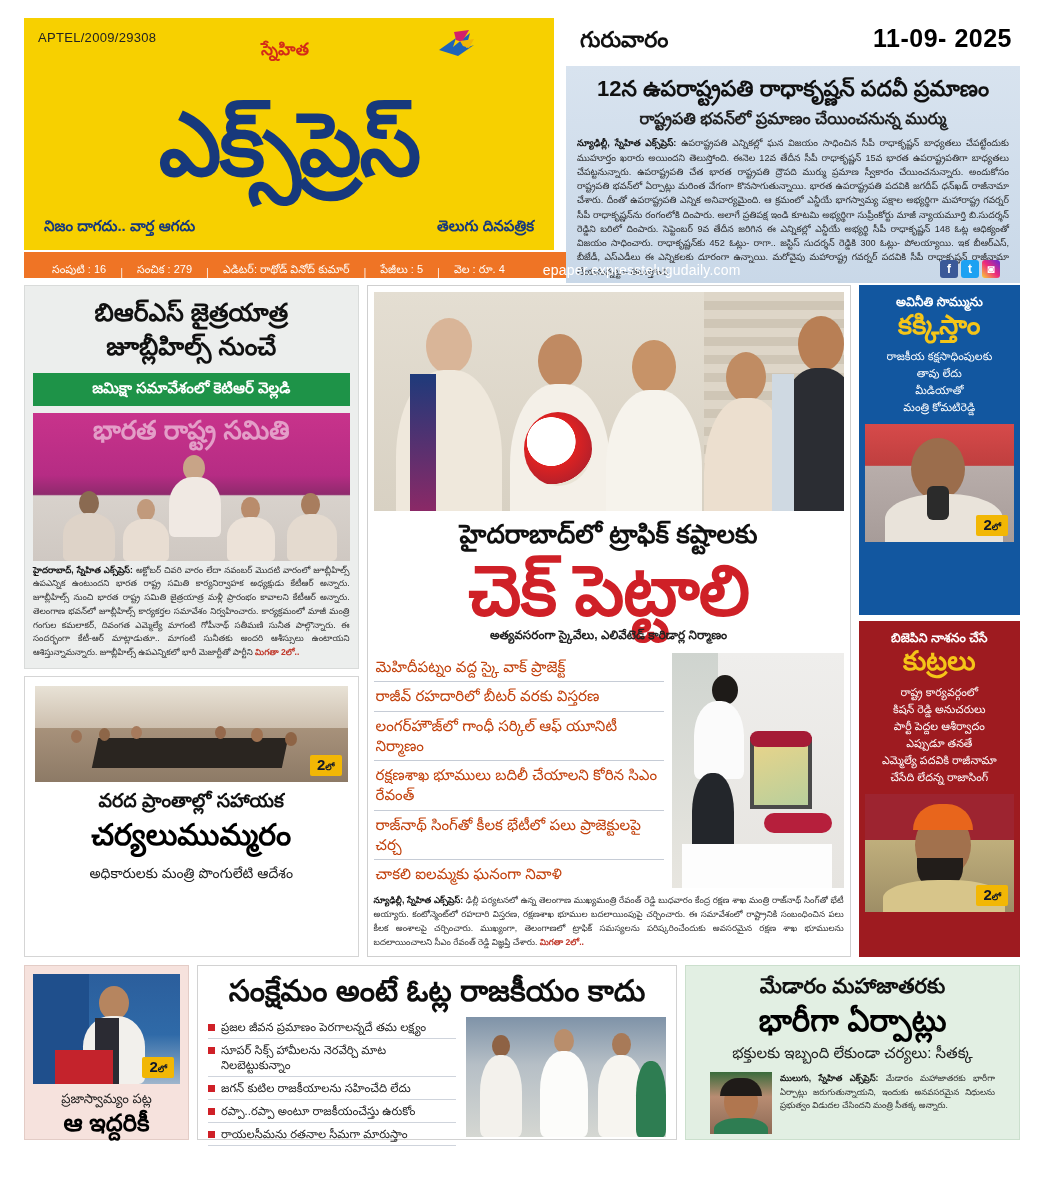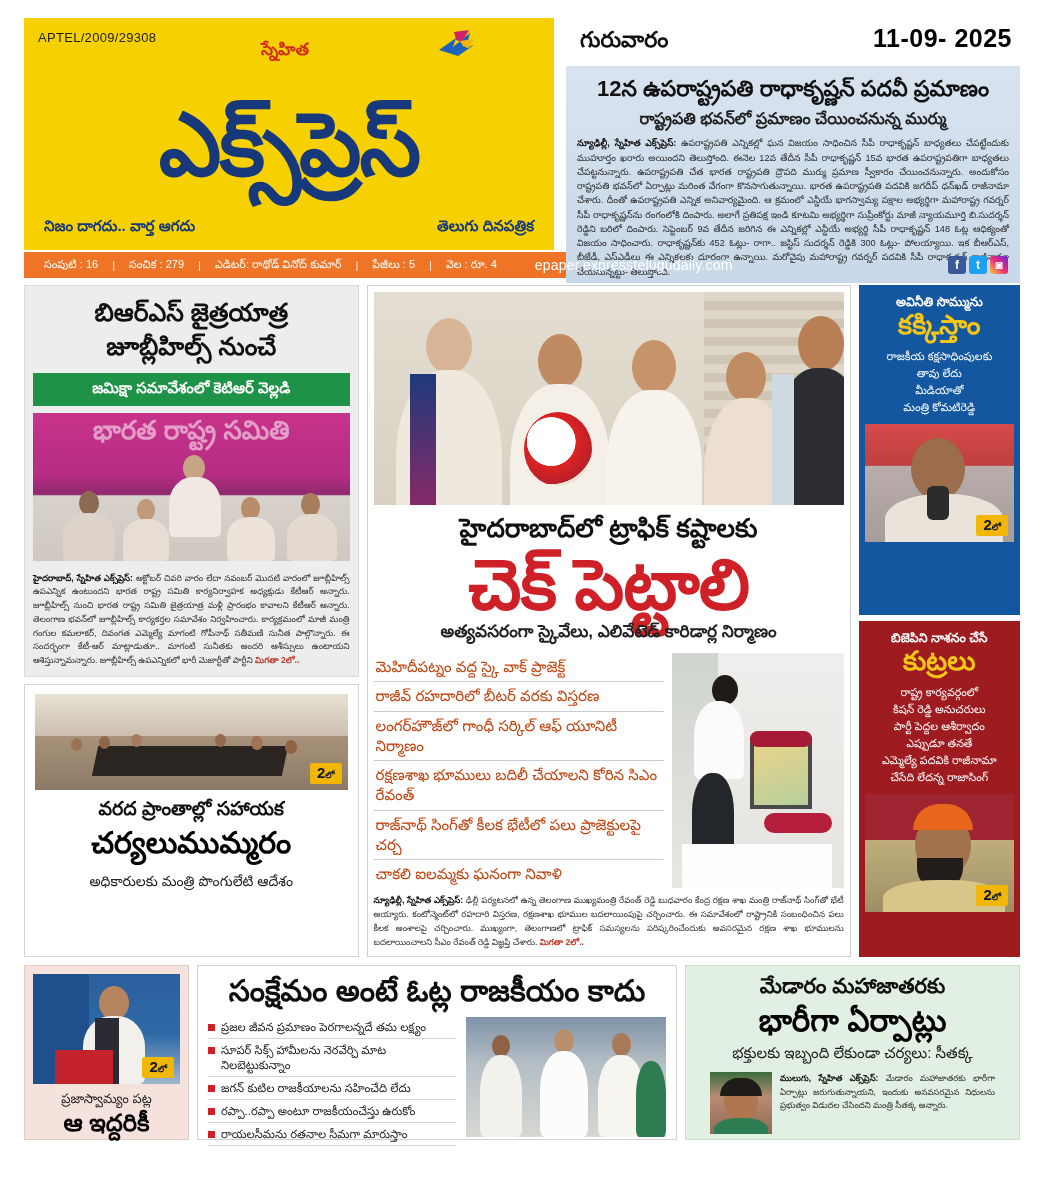--- a/index.html
+++ b/index.html
@@ -60,22 +60,22 @@
     margin-top:6px; line-height:1.3;
   }
   .lead-body {
     margin-top:7px; font-size:9.2px; line-height:1.55; color:#2a2a2a;
     text-align:justify; padding:0 3px;
   }
   .lead-body b { color:#111; }
 
   
   .infobar {
-    height:26px; background:#ef7425; display:flex; align-items:center;
-    color:#fff; font-size:11px; margin-top:2px; padding:0 6px;
+    height:26px; background:#ef7425; display:flex; align-items:flex-end;
+    color:#fff; font-size:11px; margin-top:2px; padding:0 14px;
   }
   .infobar .cell { padding:0 14px; white-space:nowrap; }
   .infobar .sep { opacity:.85; }
   .infobar .epaper {
     margin-left:24px; font-size:14px; color:#fff; letter-spacing:.2px;
   }
   .socials { margin-left:auto; display:flex; gap:3px; padding-right:6px; }
   .soc { width:18px; height:18px; border-radius:3px; display:flex; align-items:center;
          justify-content:center; font-size:12px; font-weight:bold; color:#fff; }
   .soc.fb { background:#3b5998; }
@@ -94,21 +94,21 @@
   .lt-sub {
     background:#1e9348; color:#fff; text-align:center; font-size:15px;
     font-weight:bold; padding:6px 4px; margin-top:9px;
   }
   .photo { background:#c9c2bd; position:relative; overflow:hidden; }
   .photo-brs { height:148px; margin-top:7px; }
   .brs-stage { position:absolute; inset:0;
     background:linear-gradient(180deg,#c8338b 0%,#b62c84 42%,#8f2a6d 55%,#d8d2cc 56%,#cfc8c2 100%); }
   .brs-banner { position:absolute; top:2px; left:0; right:0; height:52px;
     color:#f6d9ea; font-size:26px; font-weight:bold; text-align:center; opacity:.65; }
-  .lt-body { font-size:8.6px; line-height:1.6; color:#2e2e2e; text-align:justify; margin-top:11px; }
+  .lt-body { font-size:8.6px; line-height:1.6; color:#2e2e2e; text-align:justify; margin-top:3px; }
   .lt-body b { color:#111; }
   .cont { color:#c0392b; font-weight:bold; font-size:8.6px; }
 
   
   .lb-box { background:#fff; border:1px solid #d5d5d5; padding:9px 10px 10px; flex:1; }
   .lb-photo { height:96px; position:relative; overflow:hidden;
     background:linear-gradient(180deg,#cdbfae 0%,#a9937c 40%,#8d7a66 100%); }
   .badge2 {
     position:absolute; right:6px; bottom:6px; background:#f2b705; color:#0f172a;
     font-size:15px; font-weight:bold; padding:1px 7px 2px; border-radius:2px;
@@ -120,21 +120,21 @@
 
   
   .mid-box { border:1px solid #cfcfcf; padding:6px; height:100%; display:flex; flex-direction:column; }
   .mid-photo { height:272px; position:relative; overflow:hidden;
     background:linear-gradient(180deg,#e4ded2 0%,#d8d1c3 100%); }
   .mid-h1 { text-align:center; font-size:26px; font-weight:bold; margin-top:8px; color:#111; }
   .mid-h2 {
     text-align:center; font-size:70px; font-weight:bold; color:#cf2027;
     line-height:.95; letter-spacing:-1px; margin-top:2px;
   }
-  .mid-h3 { text-align:center; font-size:17px; font-weight:bold; color:#222; margin-top:4px; }
+  .mid-h3 { text-align:center; font-size:12px; font-weight:bold; color:#222; margin-top:4px; }
   .mid-lower { display:flex; gap:8px; margin-top:8px; flex:1; }
   .bullets { flex:1; }
   .bullets li { list-style:none; font-size:15px; color:#c2410c; padding:4px 0 4px 2px;
     border-bottom:1px solid #c6ccd6; line-height:1.35; }
   .bullets li:last-child { border-bottom:none; }
   .mid-photo2 { width:172px; position:relative; overflow:hidden;
     background:linear-gradient(180deg,#efeeec 0%,#e6e4e0 100%); }
   .mid-body { font-size:8.6px; line-height:1.62; color:#2e2e2e; text-align:justify; margin-top:6px; }
   .mid-body b { color:#111; }
 

